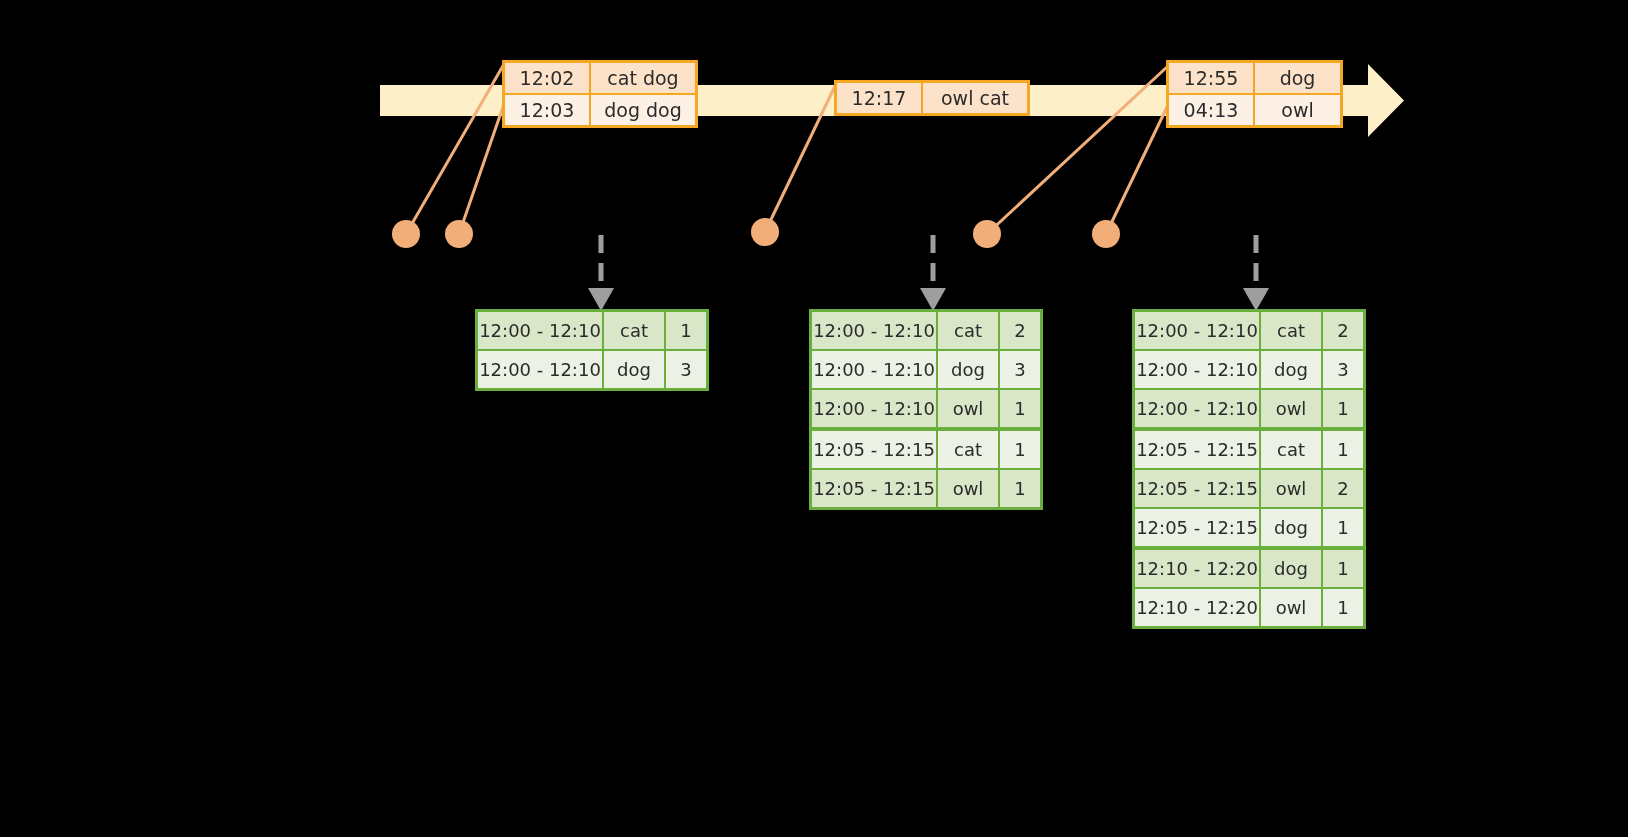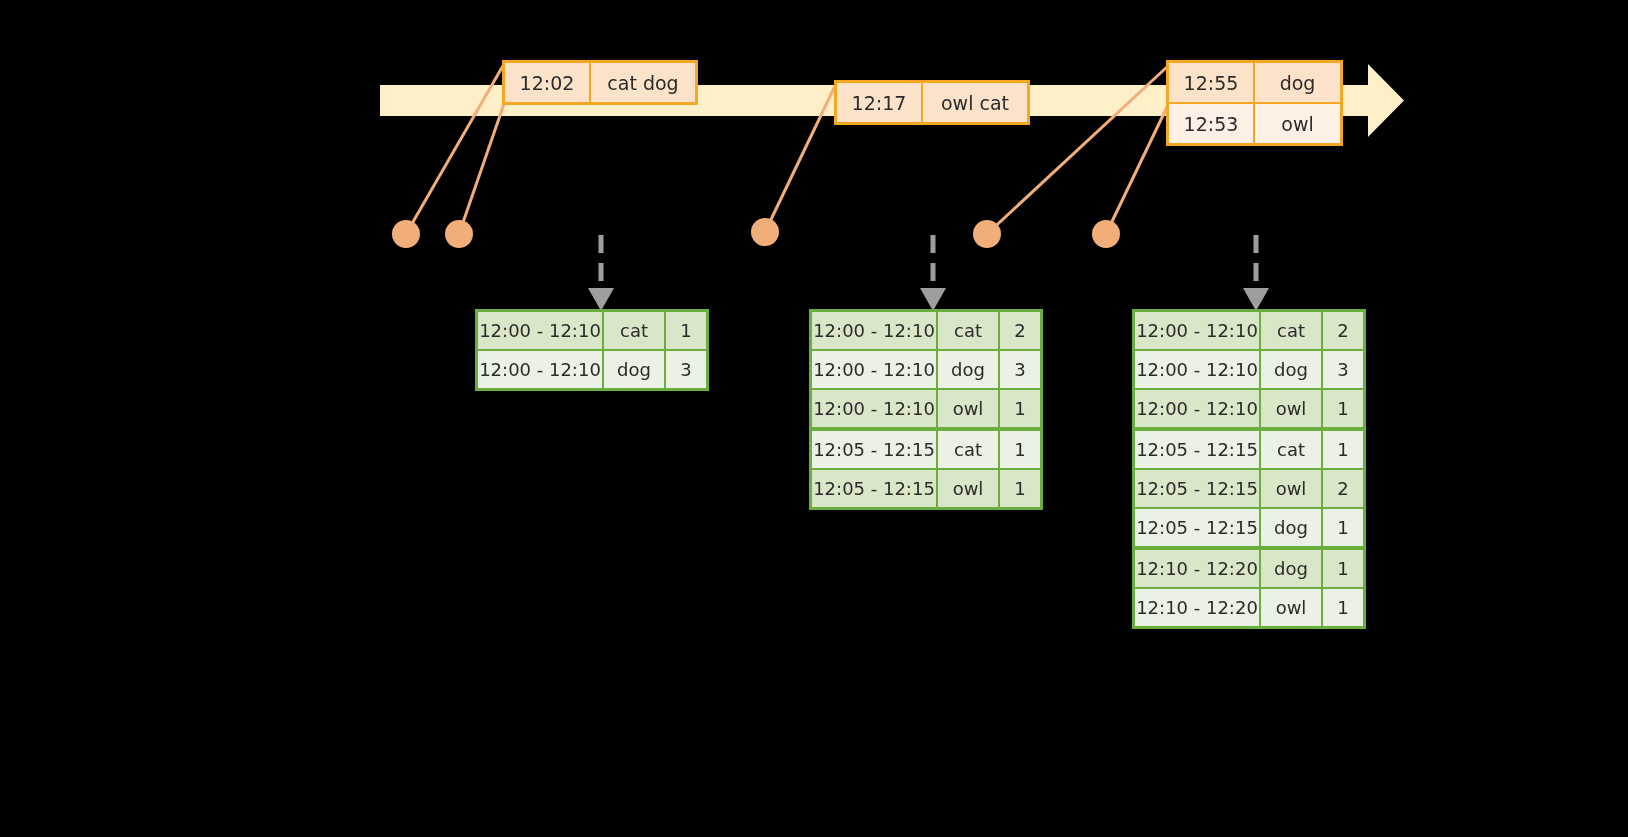--- a/index.html
+++ b/index.html
@@ -30,21 +30,21 @@
     position: absolute;
     border: 3px solid #F5A623;
     box-sizing: border-box;
     display: flex;
     flex-direction: column;
     z-index: 5;
   }
   .event-row {
     display: flex;
     flex-direction: row;
-    height: 39px;
+    height: 30px;
   }
   .event-row + .event-row {
     border-top: 2px solid #F5A623;
   }
   .event-row.shade-a { background: #FCE2C8; }
   .event-row.shade-b { background: #FDF0E4; }
   .event-time {
     width: 86px;
     display: flex;
     align-items: center;
@@ -149,36 +149,40 @@
       <path d="M 920 288 L 946 288 L 933 311 Z"></path>
       <path d="M 1243 288 L 1269 288 L 1256 311 Z"></path>
     </g>
   </svg>
 
   <div class="event-box" style="left:502px; top:60px; width:196px;">
     <div class="event-row shade-a">
       <div class="event-time">12:02</div>
       <div class="event-words">cat dog</div>
     </div>
+    <div class="event-row shade-b">
+      <div class="event-time">12:03</div>
+      <div class="event-words">dog dog</div>
+    </div>
   </div>
 
   <div class="event-box" style="left:834px; top:80px; width:196px;">
     <div class="event-row shade-a">
       <div class="event-time">12:17</div>
       <div class="event-words">owl cat</div>
     </div>
   </div>
 
   <div class="event-box" style="left:1166px; top:60px; width:177px;">
     <div class="event-row shade-a">
       <div class="event-time">12:55</div>
       <div class="event-words">dog</div>
     </div>
     <div class="event-row shade-b">
-      <div class="event-time">12:53</div>
+      <div class="event-time">04:13</div>
       <div class="event-words">owl</div>
     </div>
   </div>
 
   <div class="result-table" style="left:475px; top:309px;">
     <div class="res-row shade-a">
       <div class="res-window">12:00 - 12:10</div>
       <div class="res-key">cat</div>
       <div class="res-count">1</div>
     </div>

